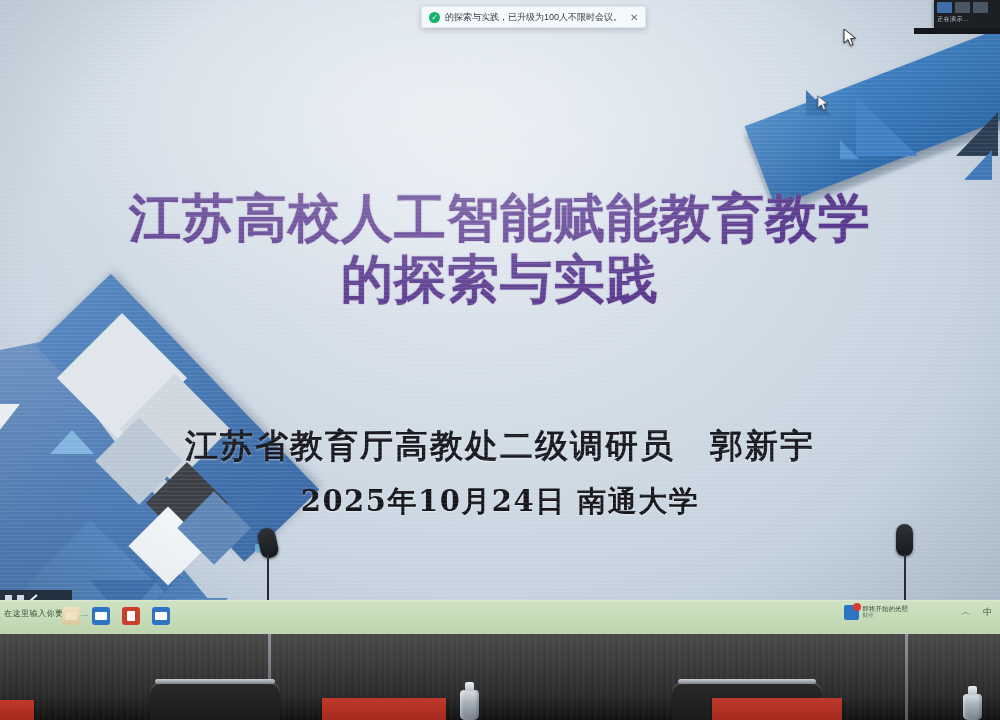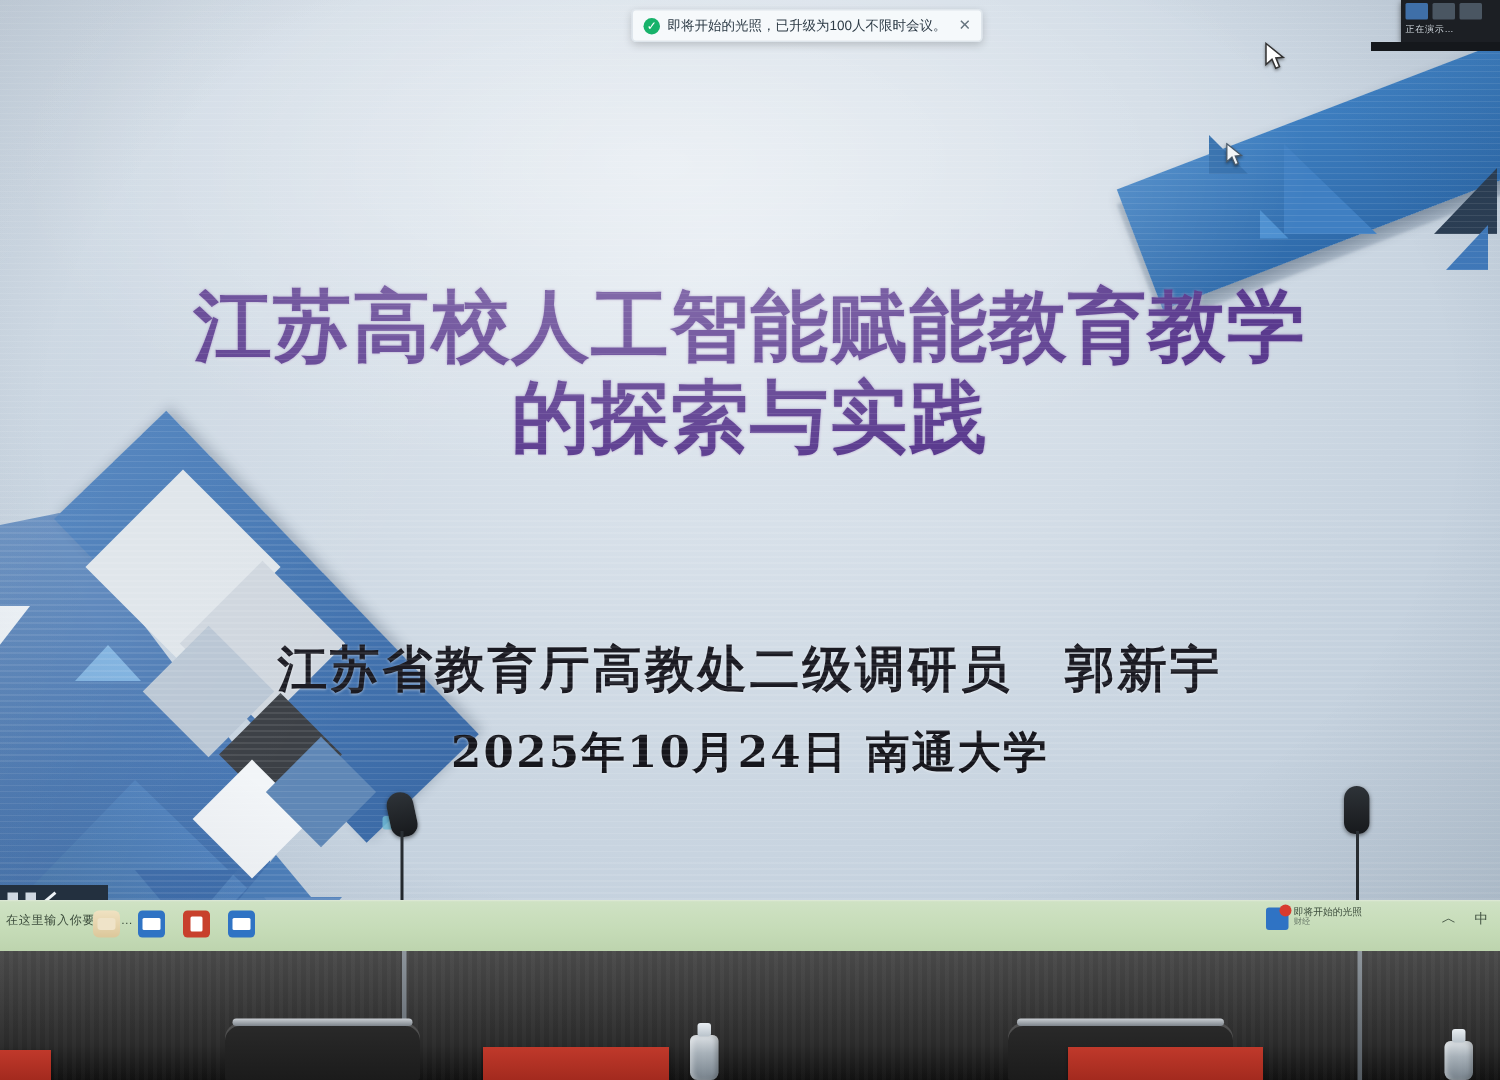--- a/index.html
+++ b/index.html
@@ -279,21 +279,21 @@
     <div class="byline">江苏省教育厅高教处二级调研员　郭新宇</div>
     <div class="dateline">2025年10月24日 南通大学</div>
 
     <div class="sheen"></div>
     <div class="scan"></div>
     <div class="vign"></div>
   </div>
 
   <div class="toast">
     <span class="ok">✓</span>
-    <span>即将开始的光照，已升级为100人不限时会议。</span>
+    <span>的探索与实践，已升级为100人不限时会议。</span>
     <span class="x">✕</span>
   </div>
 
   <div class="meetbar">
     <div class="row">
       <div class="chip b"></div>
       <div class="chip"></div>
       <div class="chip"></div>
     </div>
     <div class="cap">正在演示…</div>

